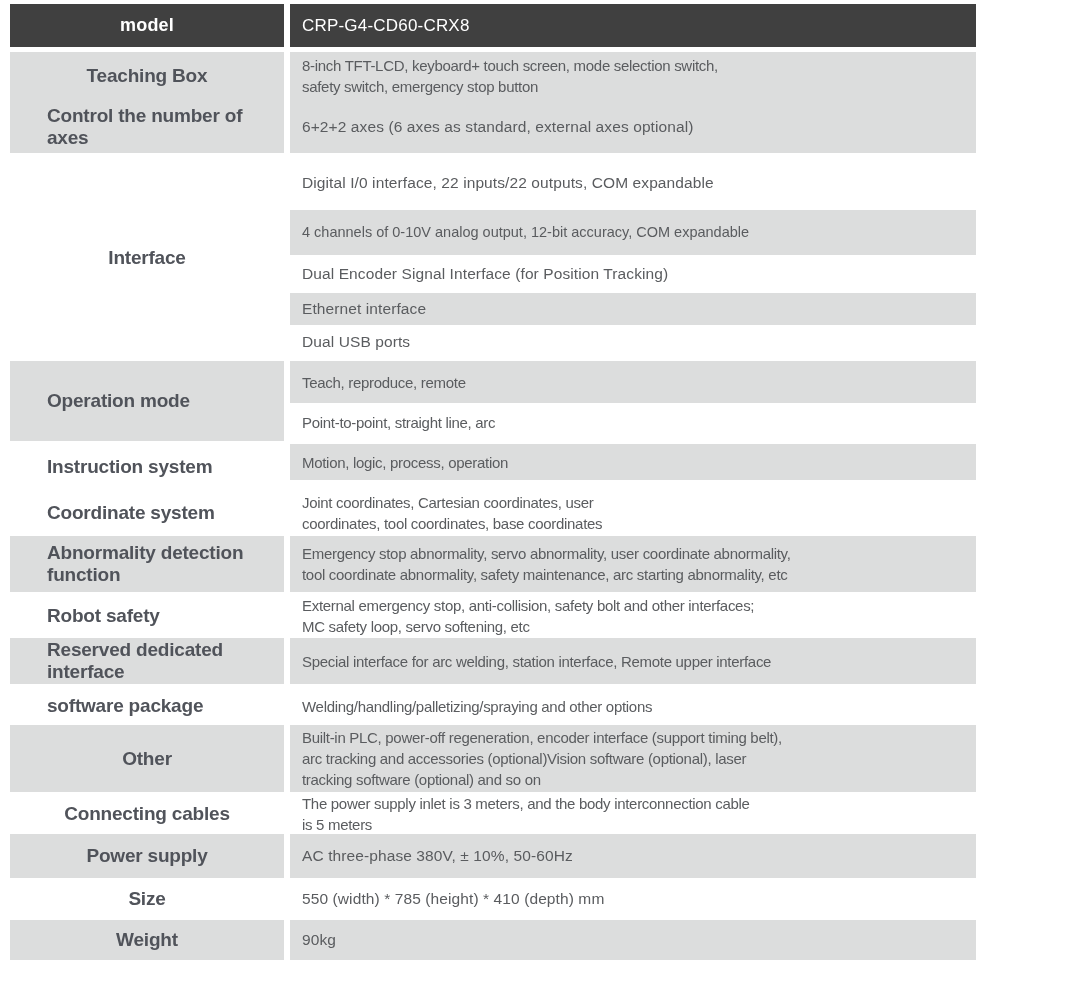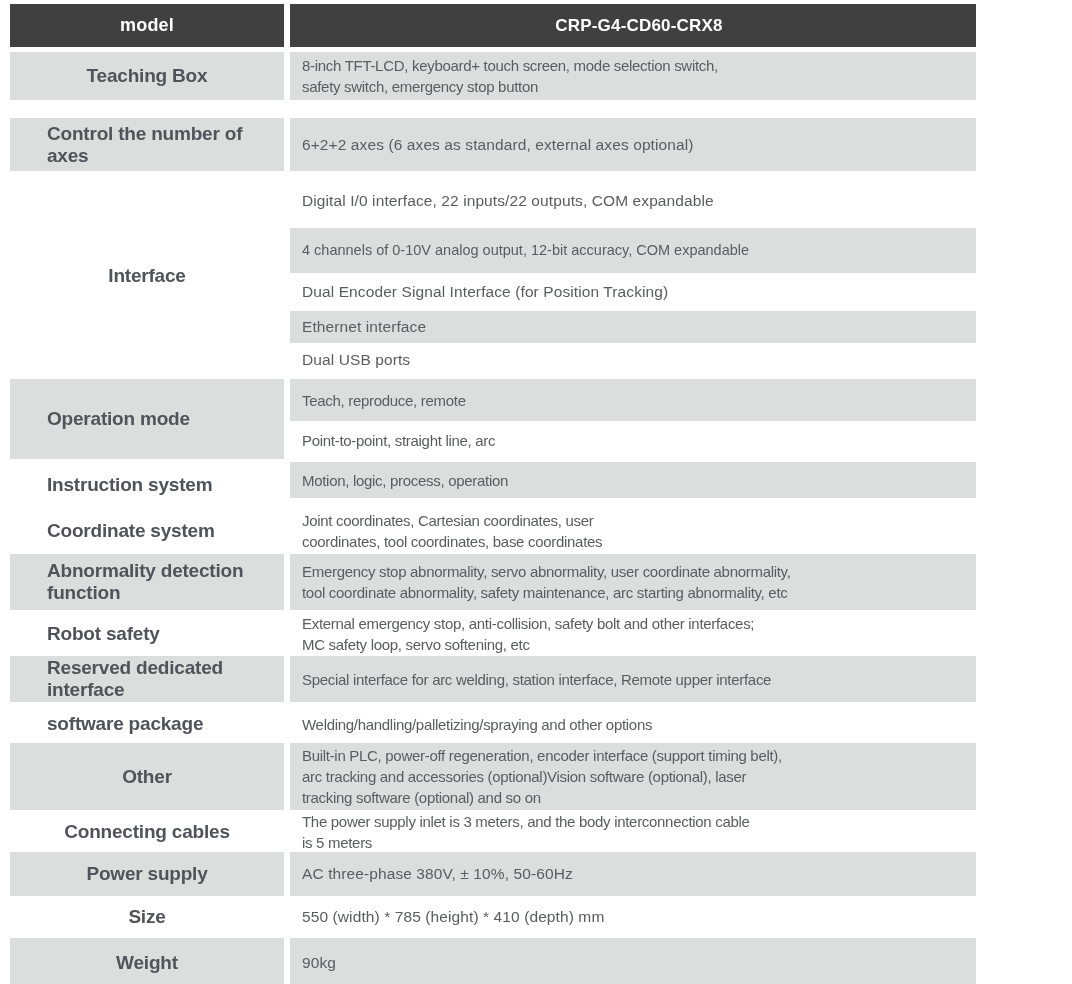--- a/index.html
+++ b/index.html
@@ -13,21 +13,21 @@
   .vrow{display:flex;flex-direction:column;justify-content:center;
         padding-left:12px;box-sizing:border-box;}
   .bg-dark{background:#404040;}
   .bg-gray{background:#dcdddd;}
   .bg-white{background:#ffffff;}
   .align-center{align-items:center;text-align:center;}
   .align-left{align-items:flex-start;text-align:left;padding-left:37px;}
   .font-label{font-size:19px;font-weight:700;color:#50535a;
               letter-spacing:-0.2px;line-height:22px;}
   .font-header-l{font-size:18px;font-weight:700;color:#ffffff;letter-spacing:0.2px;}
-  .font-header-v{font-size:17px;font-weight:700;color:#ffffff;letter-spacing:0.2px;text-align:center;}
+  .font-header-v{font-size:17px;font-weight:400;color:#ffffff;letter-spacing:0.2px;}
   .font-narrow{font-size:15px;font-weight:400;color:#5a5c5f;
                letter-spacing:-0.3px;line-height:21px;}
   .font-sans{font-size:15.5px;font-weight:400;color:#5a5c5f;
              letter-spacing:0.1px;line-height:20px;}
   .font-sans-sm{font-size:14.5px;font-weight:400;color:#5a5c5f;
                 letter-spacing:0px;line-height:19px;}
 </style>
 </head>
 <body>
 
@@ -35,21 +35,21 @@
     <div class="row" style="min-height: 43px; margin-bottom: 5px;">
       <div class="cell-label bg-dark align-center font-header-l">
         <div>model</div>
       </div>
       <div class="cell-values">
         <div class="vrow bg-dark font-header-v" style="height: 43px;">
           <div>CRP-G4-CD60-CRX8</div>
         </div>
       </div>
     </div>
-    <div class="row" style="min-height: 48px; margin-bottom: 18px;">
+    <div class="row" style="min-height: 48px; margin-bottom: 0;">
       <div class="cell-label bg-gray align-center font-label">
         <div>Teaching Box</div>
       </div>
       <div class="cell-values">
         <div class="vrow bg-gray font-narrow" style="height: 48px;">
           <div>8-inch TFT-LCD, keyboard+ touch screen, mode selection switch,</div>
           <div>safety switch, emergency stop button</div>
         </div>
       </div>
     </div>
@@ -206,18 +206,18 @@
         <div class="vrow bg-white font-sans" style="height: 36px;">
           <div>550 (width) * 785 (height) * 410 (depth) mm</div>
         </div>
       </div>
     </div>
     <div class="row" style="min-height: 39px;">
       <div class="cell-label bg-gray align-center font-label">
         <div>Weight</div>
       </div>
       <div class="cell-values">
-        <div class="vrow bg-gray font-sans" style="height: 50px;">
+        <div class="vrow bg-gray font-sans" style="height: 40px;">
           <div>90kg</div>
         </div>
       </div>
     </div>
   </div>
 
 </body></html>

